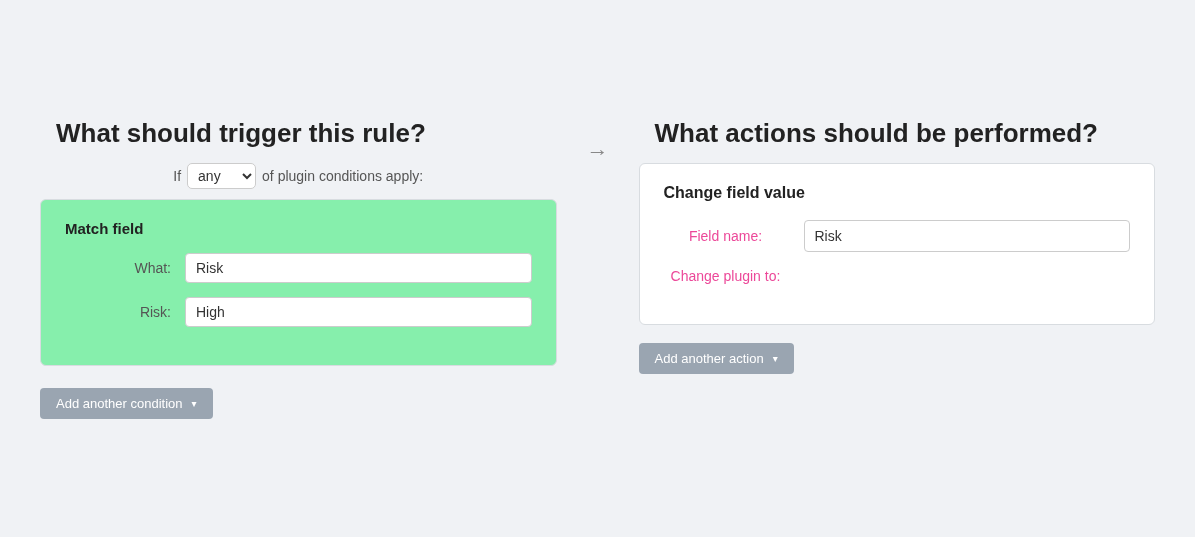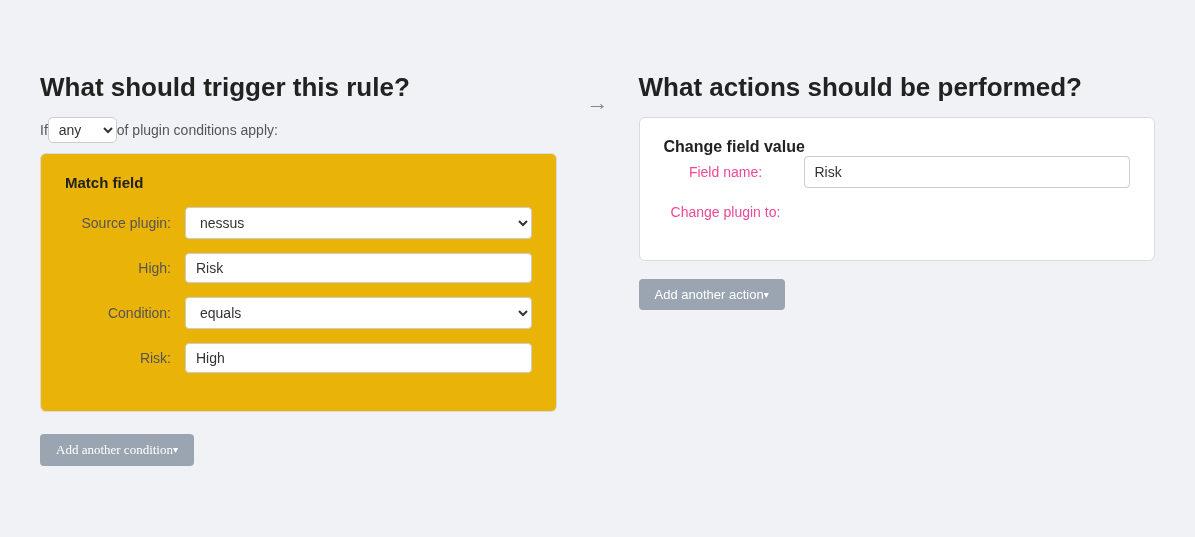--- a/index.html
+++ b/index.html
@@ -43,42 +43,45 @@
       flex: 1;
       padding-left: 10px;
     }
 
     h1 {
       font-size: 26px;
       font-weight: 700;
       color: #222;
       margin-bottom: 14px;
       white-space: nowrap;
+      margin-left: 16px;
     }
 
     .condition-row {
       display: flex;
       align-items: center;
+      gap: 6px;
       margin-bottom: 10px;
       font-size: 14px;
       color: #555;
+      justify-content: center;
     }
 
     .condition-row select {
       padding: 3px 18px 3px 6px;
       border: 1px solid #ccc;
       border-radius: 5px;
       background: #fff;
       font-size: 14px;
       appearance: auto;
       color: #333;
     }
 
     .match-field-box {
-      background: #eab308;
+      background: #86efac;
       border: 1px solid #d8dce0;
       border-radius: 6px;
       padding: 20px 24px 24px;
       margin-bottom: 18px;
     }
 
     .match-field-box h3 {
       font-size: 15px;
       font-weight: 700;
       color: #222;
@@ -119,44 +122,44 @@
     .btn-secondary {
       background: #9aa5b1;
       color: #fff;
       border: none;
       border-radius: 4px;
       padding: 8px 16px;
       font-size: 13px;
       cursor: pointer;
       display: inline-flex;
       align-items: center;
-      gap: 0;
+      gap: 9px;
     }
 
     .btn-secondary .caret {
       font-size: 10px;
     }
 
     .add-condition-btn {
       margin-top: 4px;
-      font-family: Liberation Serif, serif;
     }
 
     .action-box {
       background: #fff;
       border: 1px solid #d8dce0;
       border-radius: 6px;
       padding: 20px 24px 24px;
       margin-bottom: 18px;
     }
 
     .action-box h3 {
       font-size: 16px;
       font-weight: 700;
       color: #222;
+      margin-bottom: 18px;
     }
 
     .action-field-row {
       display: flex;
       align-items: center;
       margin-bottom: 16px;
     }
 
     .action-label {
       width: 140px;
@@ -197,43 +200,26 @@
       <select>
         <option>any</option>
         <option>all</option>
       </select>
       <span>of plugin conditions apply:</span>
     </div>
 
     <div class="match-field-box">
       <h3>Match field</h3>
 
+
       <div class="field-row">
-        <label class="field-label">Source plugin:</label>
-        <select>
-          <option>nessus</option>
-          <option>qualys</option>
-          <option>openvas</option>
-        </select>
-      </div>
-
-      <div class="field-row">
-        <label class="field-label">High:</label>
+        <label class="field-label">What:</label>
         <input type="text" value="Risk" style="">
       </div>
 
-      <div class="field-row">
-        <label class="field-label">Condition:</label>
-        <select>
-          <option>equals</option>
-          <option>contains</option>
-          <option>starts with</option>
-          <option>ends with</option>
-        </select>
-      </div>
 
       <div class="field-row">
         <label class="field-label">Risk:</label>
         <input type="text" value="High" style="">
       </div>
     </div>
 
     <button class="btn-secondary add-condition-btn">
       <span>Add another condition</span>
       <span class="caret">▾</span>

